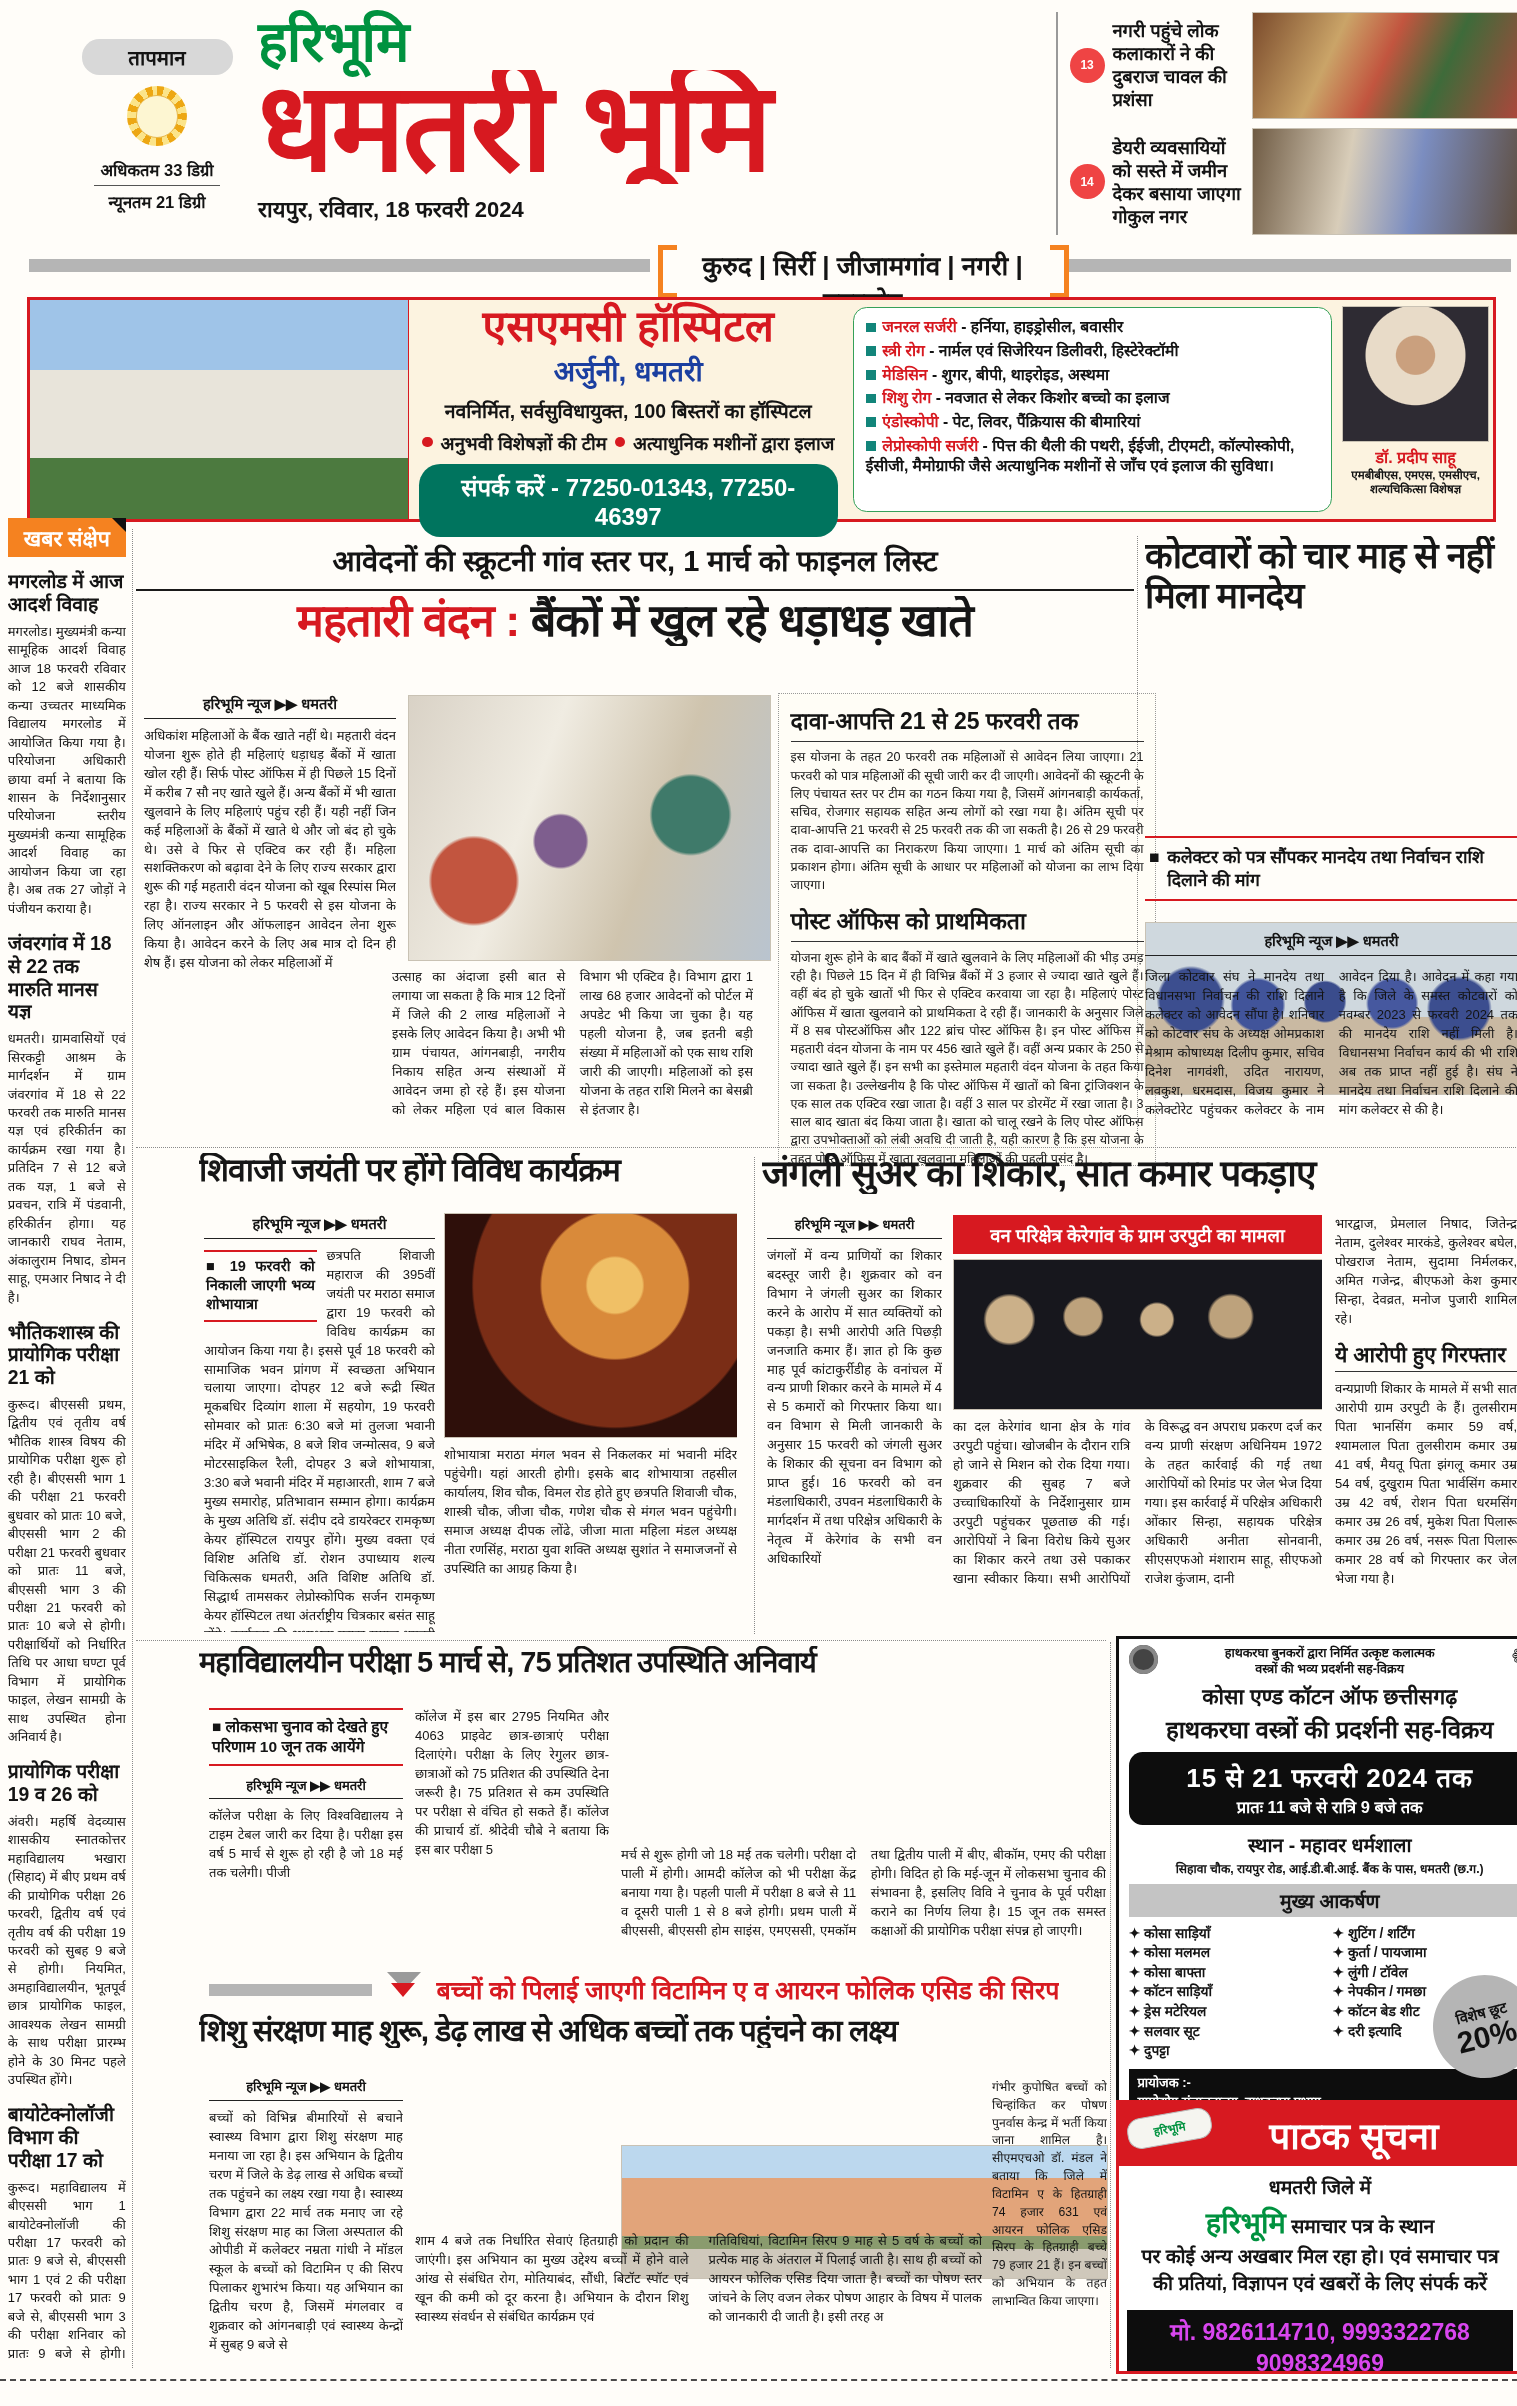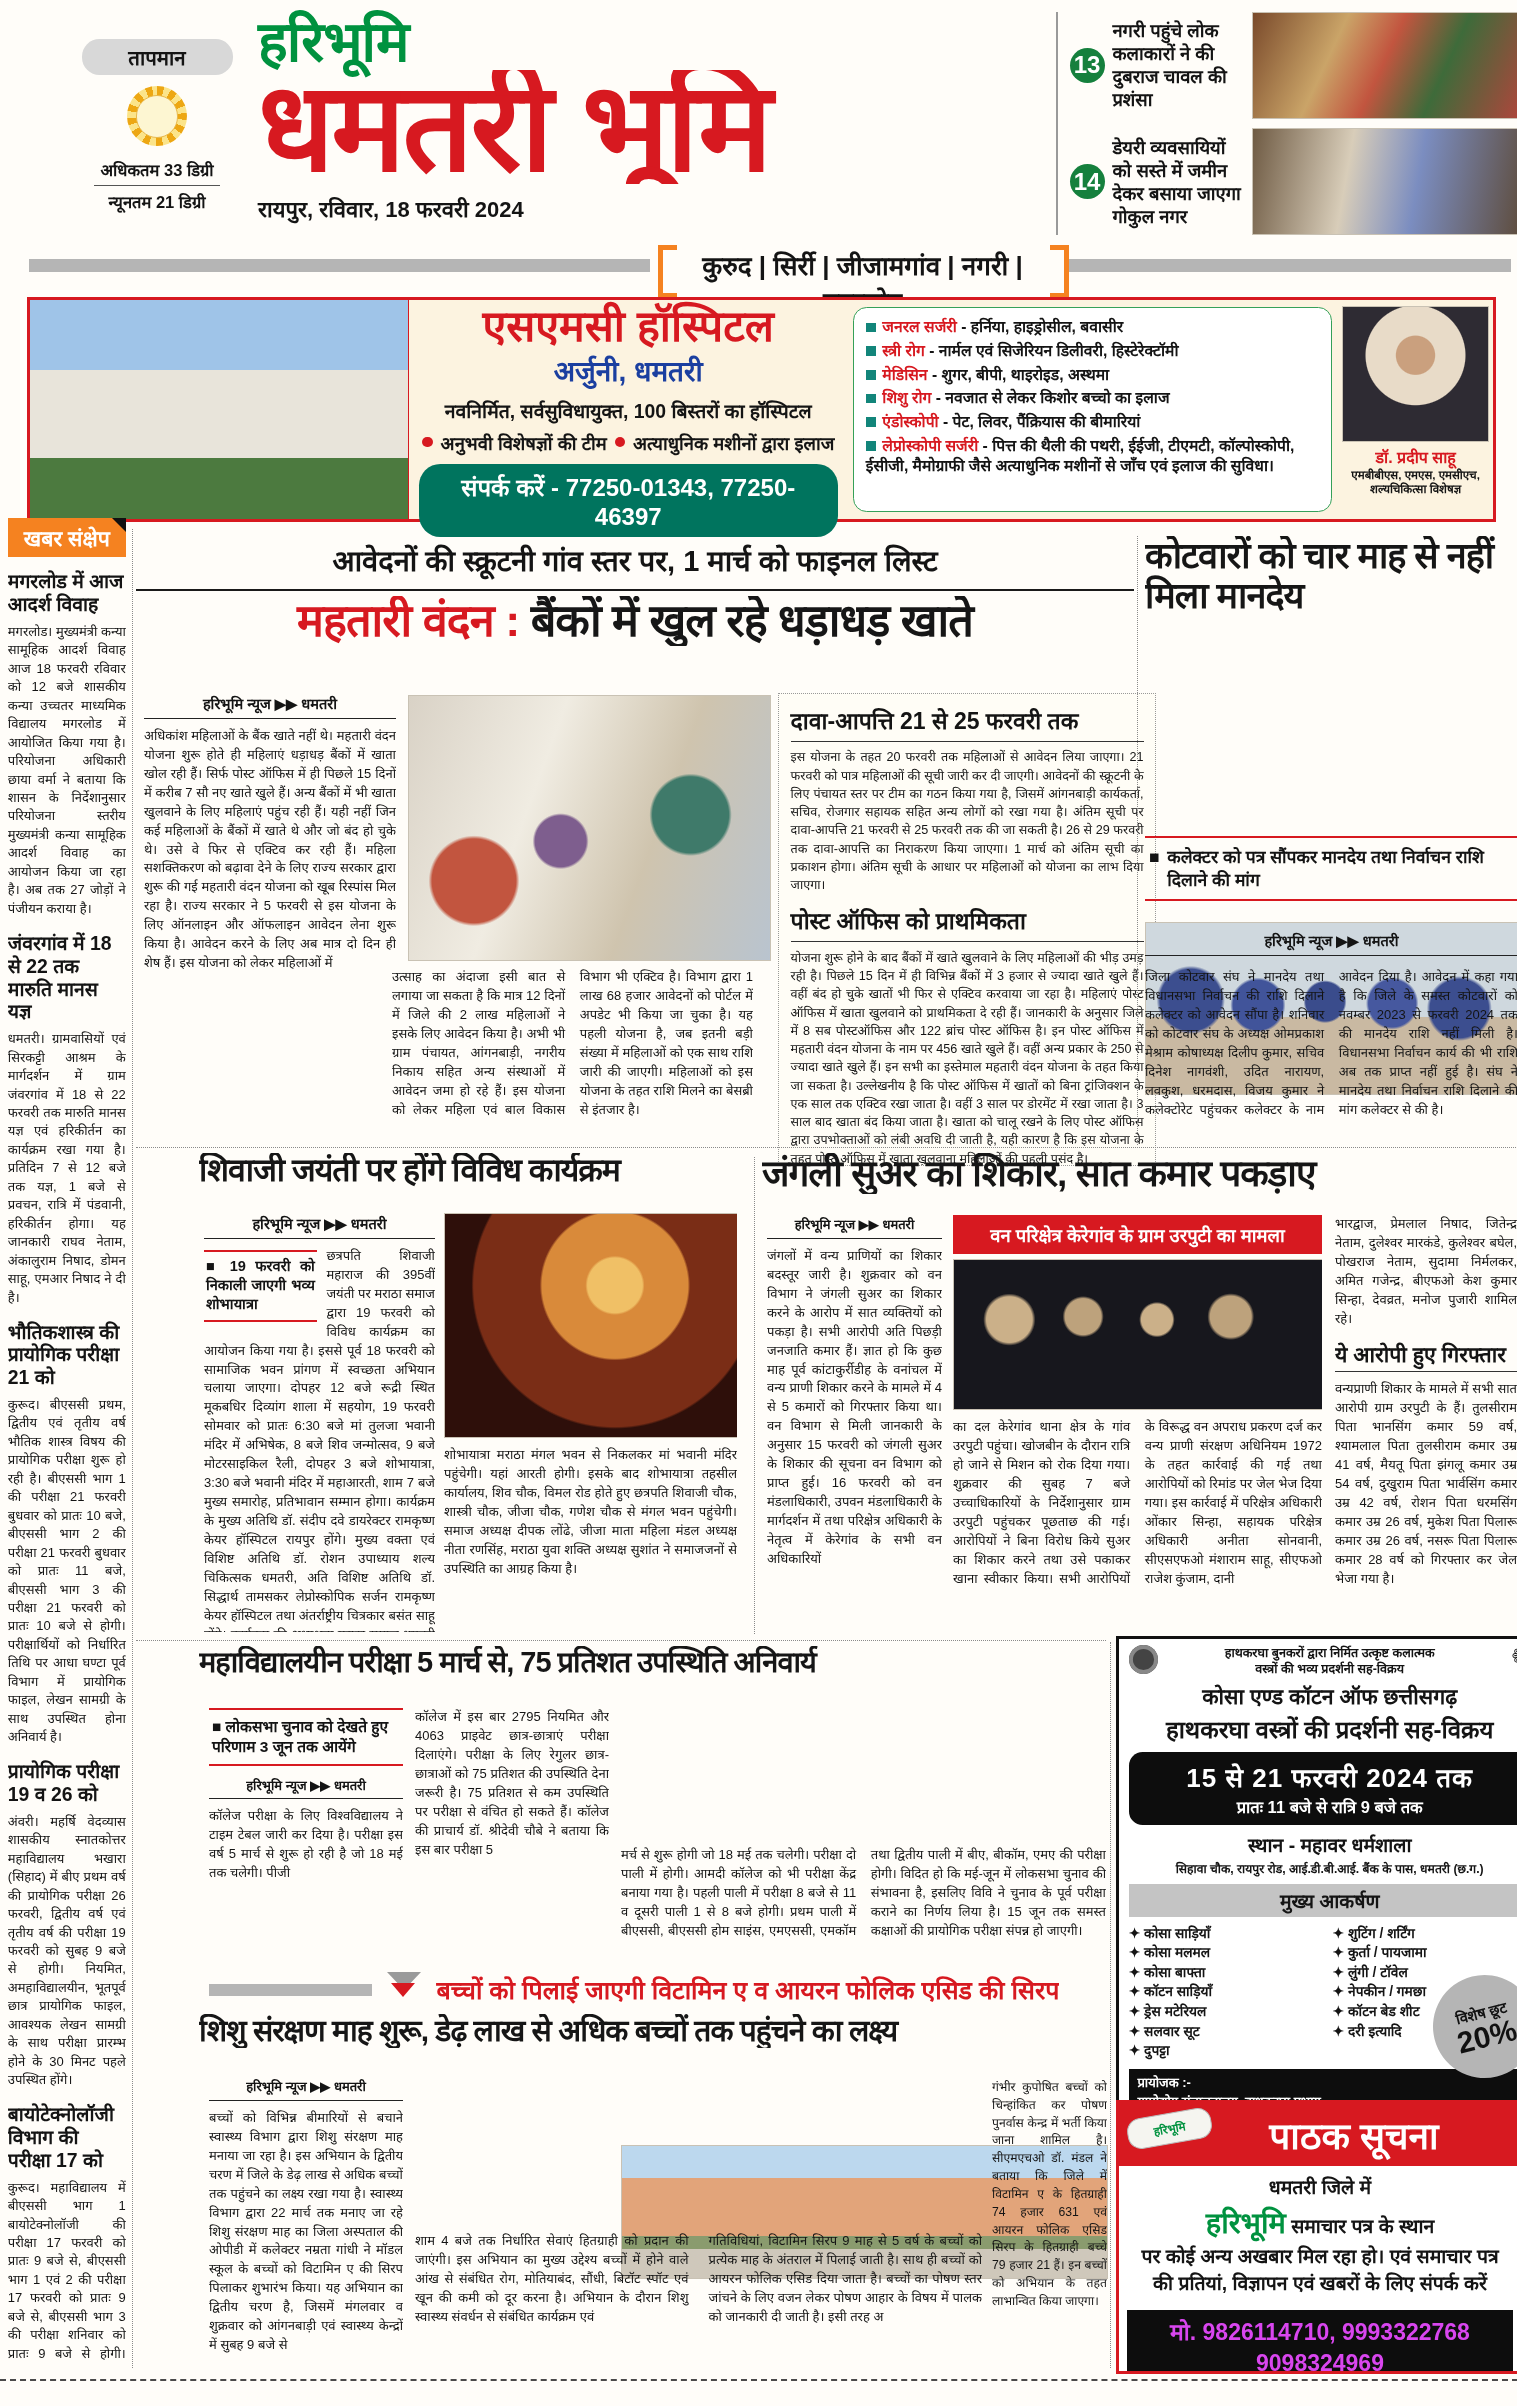--- a/index.html
+++ b/index.html
@@ -15,21 +15,21 @@
   .sun{width:60px;height:60px;border-radius:50%;display:inline-block;position:relative;
        background:repeating-conic-gradient(#eda713 0 14deg,#fbe48a 14deg 28deg);}
   .sun-core{position:absolute;inset:8.7px;border-radius:50%;background:#fdf6d2;border:1.9px solid #e8b84b;}
   .w-line{font-size:16.5px;font-weight:bold;text-align:center;}
   .w-div{width:126px;border-top:1.9px solid #555;margin:3.9px auto;}
   .brand-top{font-size:56px;font-weight:bold;color:#00923f;letter-spacing:-1px;line-height:1;}
   .brand-main{font-size:124px;font-weight:bold;color:#d71920;letter-spacing:-2.9px;line-height:.92;}
   .dateline{font-size:22px;font-weight:bold;margin-top:9.7px;}
   .briefs{border-left:2.9px solid #9a9a9a;padding-left:11.6px;display:flex;flex-direction:column;gap:9.7px;}
   .brief{display:flex;align-items:center;gap:7.8px;}
-  .bnum{flex:0 0 35px;height:35px;border-radius:50%;background:#15803d;color:#fff;font-size:24px;
+  .bnum{flex:0 0 35px;height:35px;border-radius:50%;background:#ef4444;color:#fff;font-size:12px;
         font-weight:bold;display:flex;align-items:center;justify-content:center;}
   .btext{flex:1;font-size:18.4px;font-weight:bold;line-height:1.25;}
   .bphoto{flex:0 0 272px;height:105px;}
 
   
   .tbar{position:absolute;height:13.6px;background:#b5b5b5;}
   .brk{position:absolute;width:13.6px;height:43px;border:5.8px solid #f58220;}
   .brk-l{border-right:0;}.brk-r{border-left:0;}
   .towns-text{position:absolute;font-size:26px;font-weight:bold;text-align:center;}
 
@@ -321,21 +321,21 @@
   <div class="abs clip" style="left:1335px;top:1215px;width:182px;height:419px;">
     <p class="body" style="margin:0;font-size:13px;">भारद्वाज, प्रेमलाल निषाद, जितेन्द्र नेताम, दुलेश्वर मारकंडे, कुलेश्वर बघेल, पोखराज नेताम, सुदामा निर्मलकर, अमित गजेन्द्र, बीएफओ केश कुमार सिन्हा, देवव्रत, मनोज पुजारी शामिल रहे।</p>
     <div class="subhd">ये आरोपी हुए गिरफ्तार</div>
     <p class="body" style="margin:0;font-size:13px;">वन्यप्राणी शिकार के मामले में सभी सात आरोपी ग्राम उरपुटी के हैं। तुलसीराम पिता भानसिंग कमार 59 वर्ष, श्यामलाल पिता तुलसीराम कमार उम्र 41 वर्ष, मैयतू पिता झंगलू कमार उम्र 54 वर्ष, दुखुराम पिता भार्वसिंग कमार उम्र 42 वर्ष, रोशन पिता धरमसिंग कमार उम्र 26 वर्ष, मुकेश पिता पिलारू कमार उम्र 26 वर्ष, नसरू पिता पिलारू कमार 28 वर्ष को गिरफ्तार कर जेल भेजा गया है।</p>
   </div>
 
   <div class="abs hl nw" style="left:199px;top:1646px;width:907px;font-size:29px;">महाविद्यालयीन परीक्षा 5 मार्च से, 75 प्रतिशत उपस्थिति अनिवार्य</div>
   <div class="abs clip" style="left:209px;top:1708px;width:194px;height:258px;">
     <div class="pullbox">
       <span>■</span>
-      <span>लोकसभा चुनाव को देखते हुए परिणाम 3 जून तक आयेंगे</span>
+      <span>लोकसभा चुनाव को देखते हुए परिणाम 10 जून तक आयेंगे</span>
     </div>
     <div class="byline" style="font-size:13px;">हरिभूमि न्यूज ▶▶ धमतरी</div>
     <p class="body" style="margin:0;">कॉलेज परीक्षा के लिए विश्वविद्यालय ने टाइम टेबल जारी कर दिया है। परीक्षा इस वर्ष 5 मार्च से शुरू हो रही है जो 18 मई तक चलेगी। पीजी</p>
   </div>
   <div class="abs clip" style="left:415px;top:1708px;width:194px;height:258px;">
     <p class="body" style="margin:0;">कॉलेज में इस बार 2795 नियमित और 4063 प्राइवेट छात्र-छात्राएं परीक्षा दिलाएंगे। परीक्षा के लिए रेगुलर छात्र-छात्राओं को 75 प्रतिशत की उपस्थिति देना जरूरी है। 75 प्रतिशत से कम उपस्थिति पर परीक्षा से वंचित हो सकते हैं। कॉलेज की प्राचार्य डॉ. श्रीदेवी चौबे ने बताया कि इस बार परीक्षा 5</p>
   </div>
   <div class="abs photo ph-college" style="left:621px;top:1706px;width:485px;height:132px;"></div>
   <div class="abs cols2 clip" style="left:621px;top:1846px;width:485px;height:120px;">
     <p class="body" style="margin:0;">मर्च से शुरू होगी जो 18 मई तक चलेगी। परीक्षा दो पाली में होगी। आमदी कॉलेज को भी परीक्षा केंद्र बनाया गया है। पहली पाली में परीक्षा 8 बजे से 11 व दूसरी पाली 1 से 8 बजे होगी। प्रथम पाली में बीएससी, बीएससी होम साइंस, एमएससी, एमकॉम तथा द्वितीय पाली में बीए, बीकॉम, एमए की परीक्षा होगी। विदित हो कि मई-जून में लोकसभा चुनाव की संभावना है, इसलिए विवि ने चुनाव के पूर्व परीक्षा कराने का निर्णय लिया है। 15 जून तक समस्त कक्षाओं की प्रायोगिक परीक्षा संपन्न हो जाएगी।</p>

